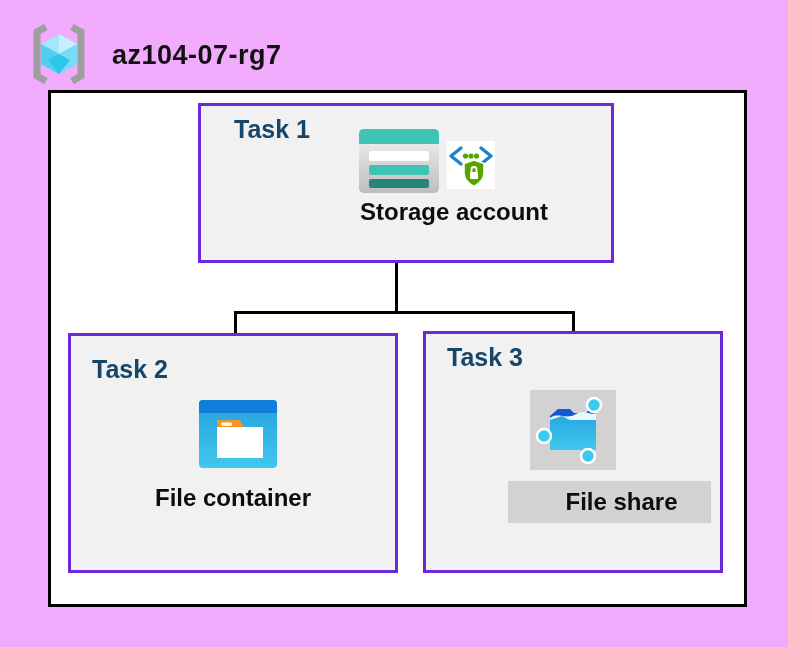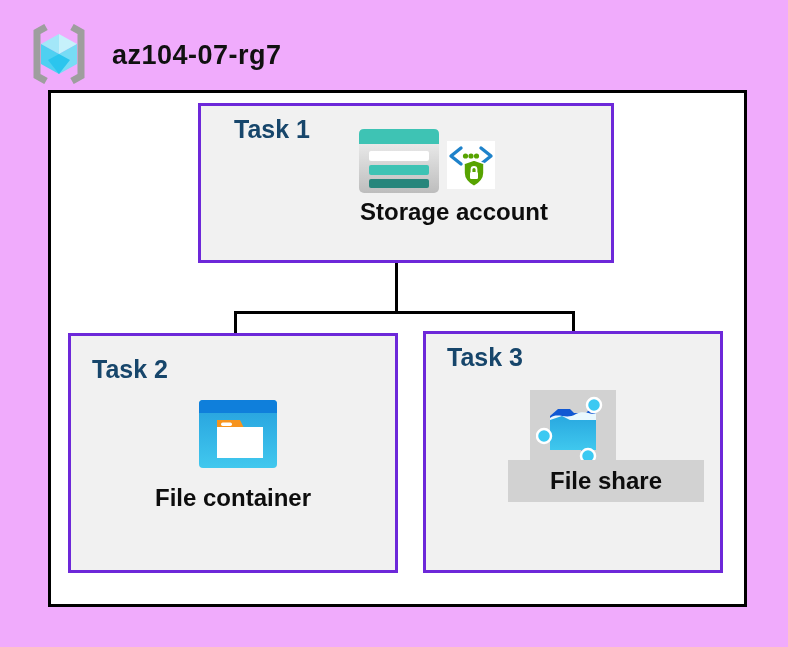--- a/index.html
+++ b/index.html
@@ -146,16 +146,16 @@
         <path d="M14,22 C22,16 30,24 40,18 C48,13 56,20 60,17 L60,24 L14,24 Z" fill="#e9f8fe"></path>
 
         <path d="M14,24 L26,20 L34,24 L60,24 L60,54 L14,54 Z" fill="url(#fsFront)"></path>
 
         <circle cx="58" cy="9" r="7" fill="#3cc9f2" stroke="#ffffff" stroke-width="2.5"></circle>
         <circle cx="8" cy="40" r="7" fill="#3cc9f2" stroke="#ffffff" stroke-width="2.5"></circle>
         <circle cx="52" cy="60" r="7" fill="#3cc9f2" stroke="#ffffff" stroke-width="2.5"></circle>
       </svg>
     </div>
 
-    <div class="fs-label hl" style="left:82px;top:126px;width:196px;height:42px;">File share</div>
+    <div class="fs-label hl" style="left:82px;top:147px;width:179px;height:42px;padding-left:24px;">File share</div>
   </div>
 
 </div>
 
 </body></html>

